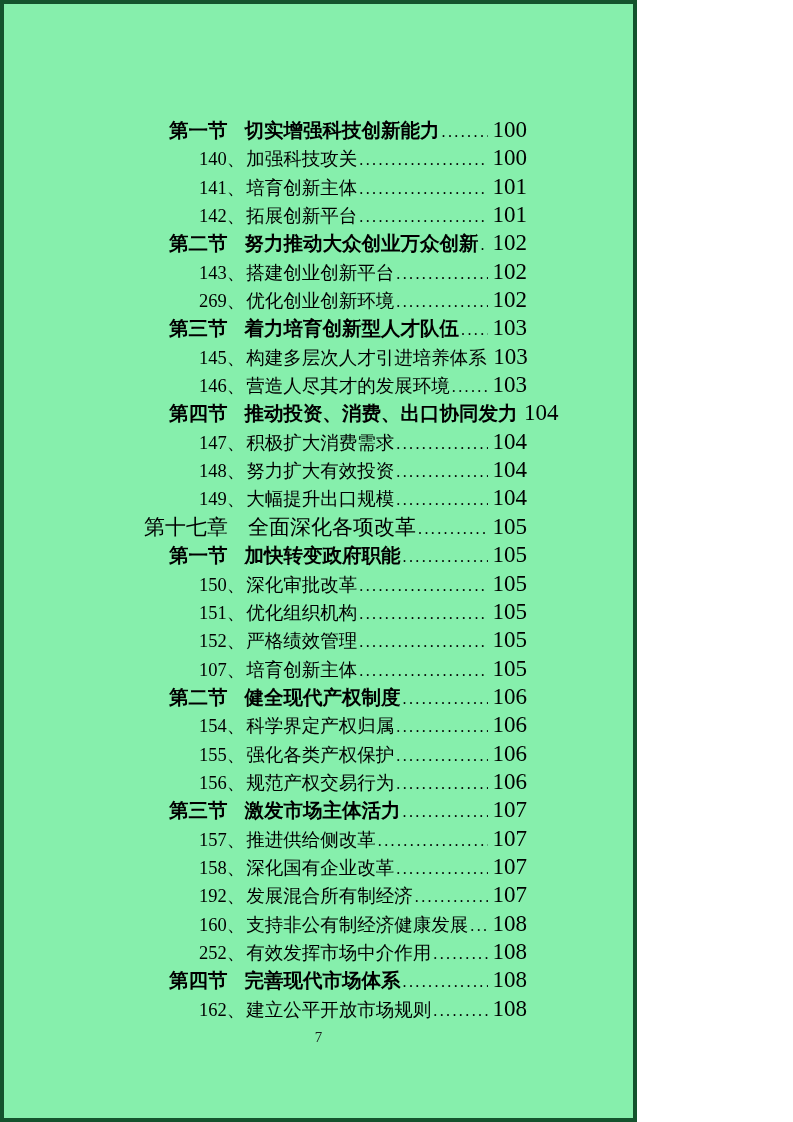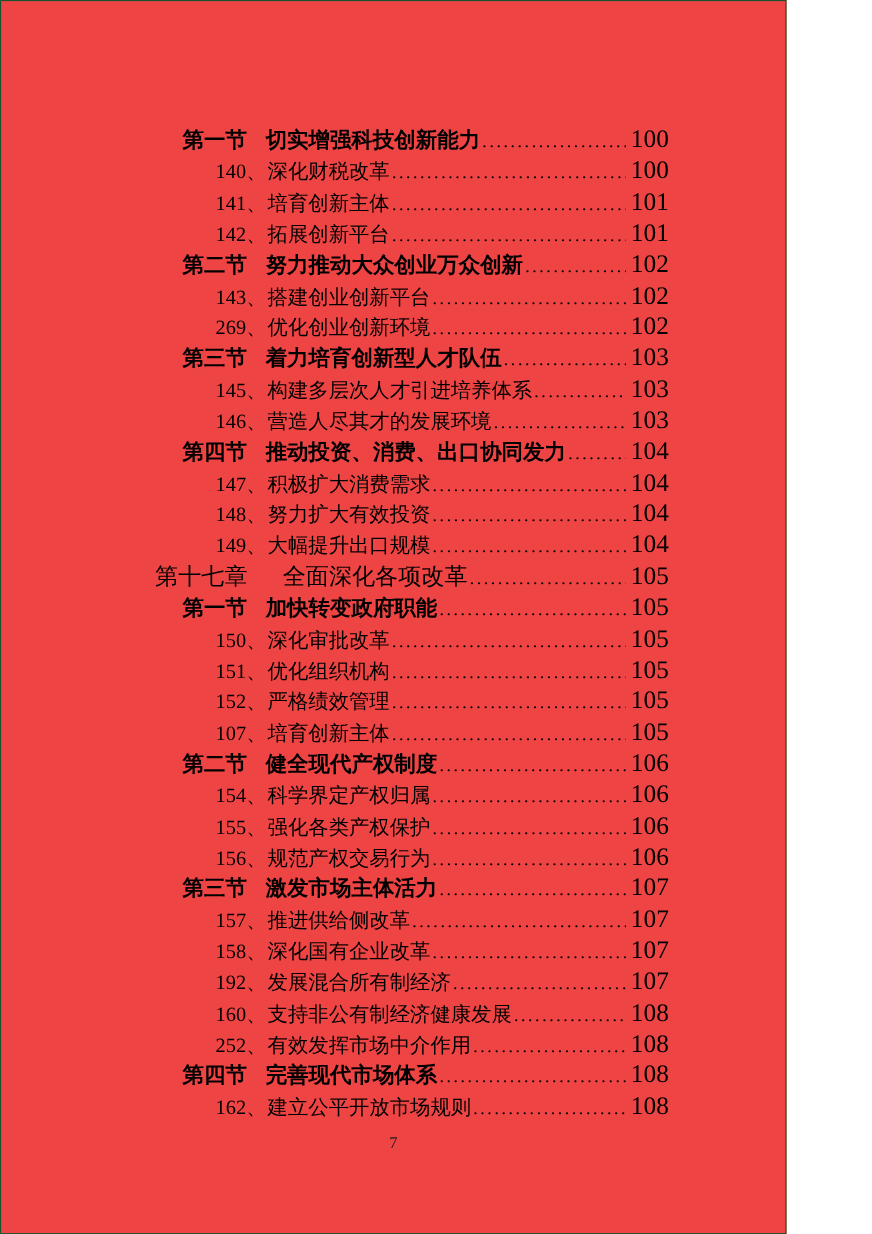--- a/index.html
+++ b/index.html
@@ -2,25 +2,25 @@
 <html><head>
 <meta charset="utf-8">
 <style>
   html, body {
     margin: 0;
     padding: 0;
     background: #ffffff;
   }
   .page {
     position: relative;
-    width: 715px;
+    width: 637px;
     height: 1122px;
-    background: #ef4444;
+    background: #86efac;
     box-sizing: border-box;
-    border: 1px solid #14532d;
+    border: 4px solid #14532d;
     color: #000000;
     font-family: "Liberation Serif", serif;
     overflow: hidden;
   }
   .toc {
     position: absolute;
     top: 112px;
     left: 140px;
     right: 106px;
   }
@@ -40,21 +40,21 @@
     font-size: 19.5px;
     font-weight: bold;
     padding-left: 25px;
   }
   .level-item {
     font-size: 18.5px;
     font-weight: normal;
     padding-left: 55px;
   }
   .entry-label { flex: 0 0 auto; }
-  .level-chapter .entry-label { margin-right: 32px; }
+  .level-chapter .entry-label { margin-right: 20px; }
   .level-section .entry-label { margin-right: 17px; }
   .level-item .entry-label { margin-right: 1px; }
   .entry-title { flex: 0 0 auto; }
   .leader {
     flex: 1 1 auto;
     min-width: 0;
     overflow: hidden;
     white-space: nowrap;
     font-family: "Liberation Serif", serif;
     font-weight: normal;
@@ -91,21 +91,21 @@
 <div class="page">
   <main class="toc" id="toc">
       <div class="toc-row level-section">
     <span class="entry-label">第一节</span>
     <span class="entry-title">切实增强科技创新能力</span>
     <span class="leader"></span>
     <span class="page-num">100</span>
   </div>
       <div class="toc-row level-item">
     <span class="entry-label">140、</span>
-    <span class="entry-title">深化财税改革</span>
+    <span class="entry-title">加强科技攻关</span>
     <span class="leader"></span>
     <span class="page-num">100</span>
   </div>
       <div class="toc-row level-item">
     <span class="entry-label">141、</span>
     <span class="entry-title">培育创新主体</span>
     <span class="leader"></span>
     <span class="page-num">101</span>
   </div>
       <div class="toc-row level-item">

